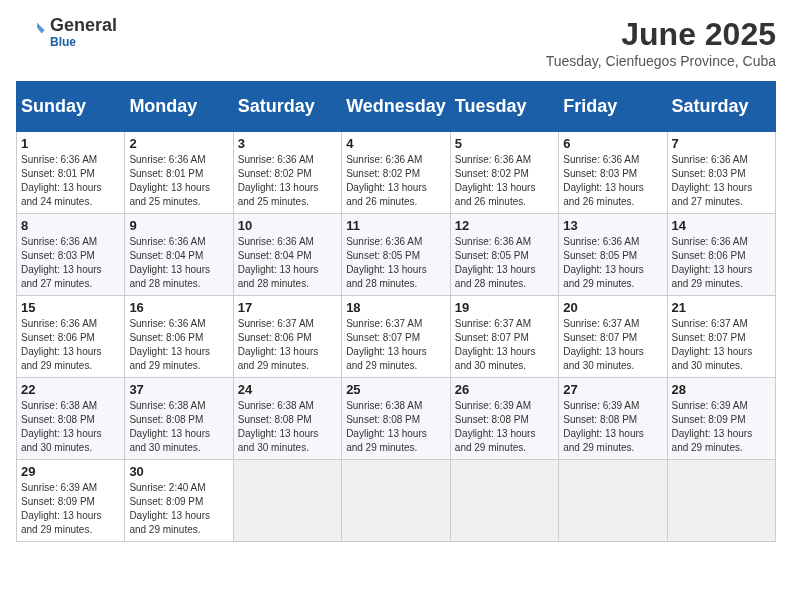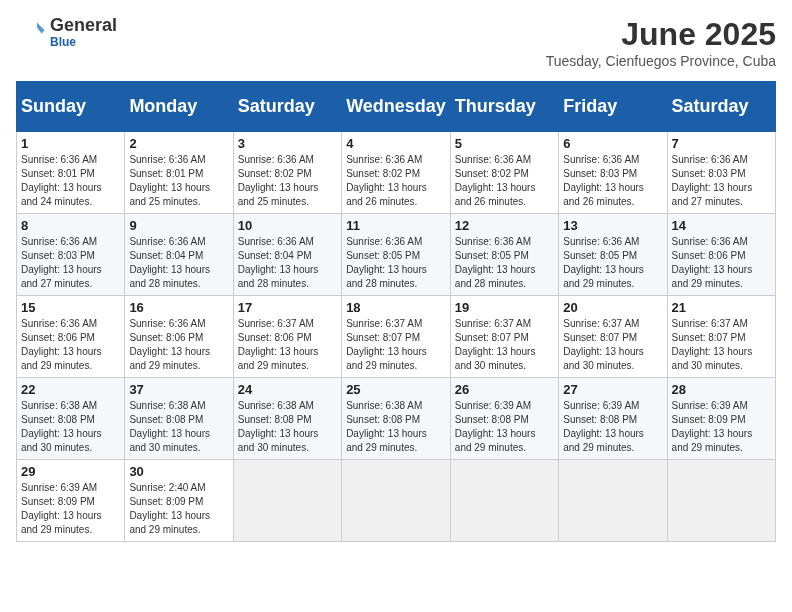--- a/index.html
+++ b/index.html
@@ -114,21 +114,21 @@
   </div>
 </div>
 
 <table class="calendar-table">
   <thead>
     <tr>
       <th>Sunday</th>
       <th>Monday</th>
       <th>Saturday</th>
       <th>Wednesday</th>
-      <th>Thursday</th>
+      <th>Tuesday</th>
       <th>Friday</th>
       <th>Saturday</th>
     </tr>
   </thead>
   <tbody id="calendar-body">
   <tr>
         <td>
           <span class="day-num">1</span>
           <div class="day-info" style="white-space: pre-line;">Sunrise: 6:36 AM
 Sunset: 8:01 PM

